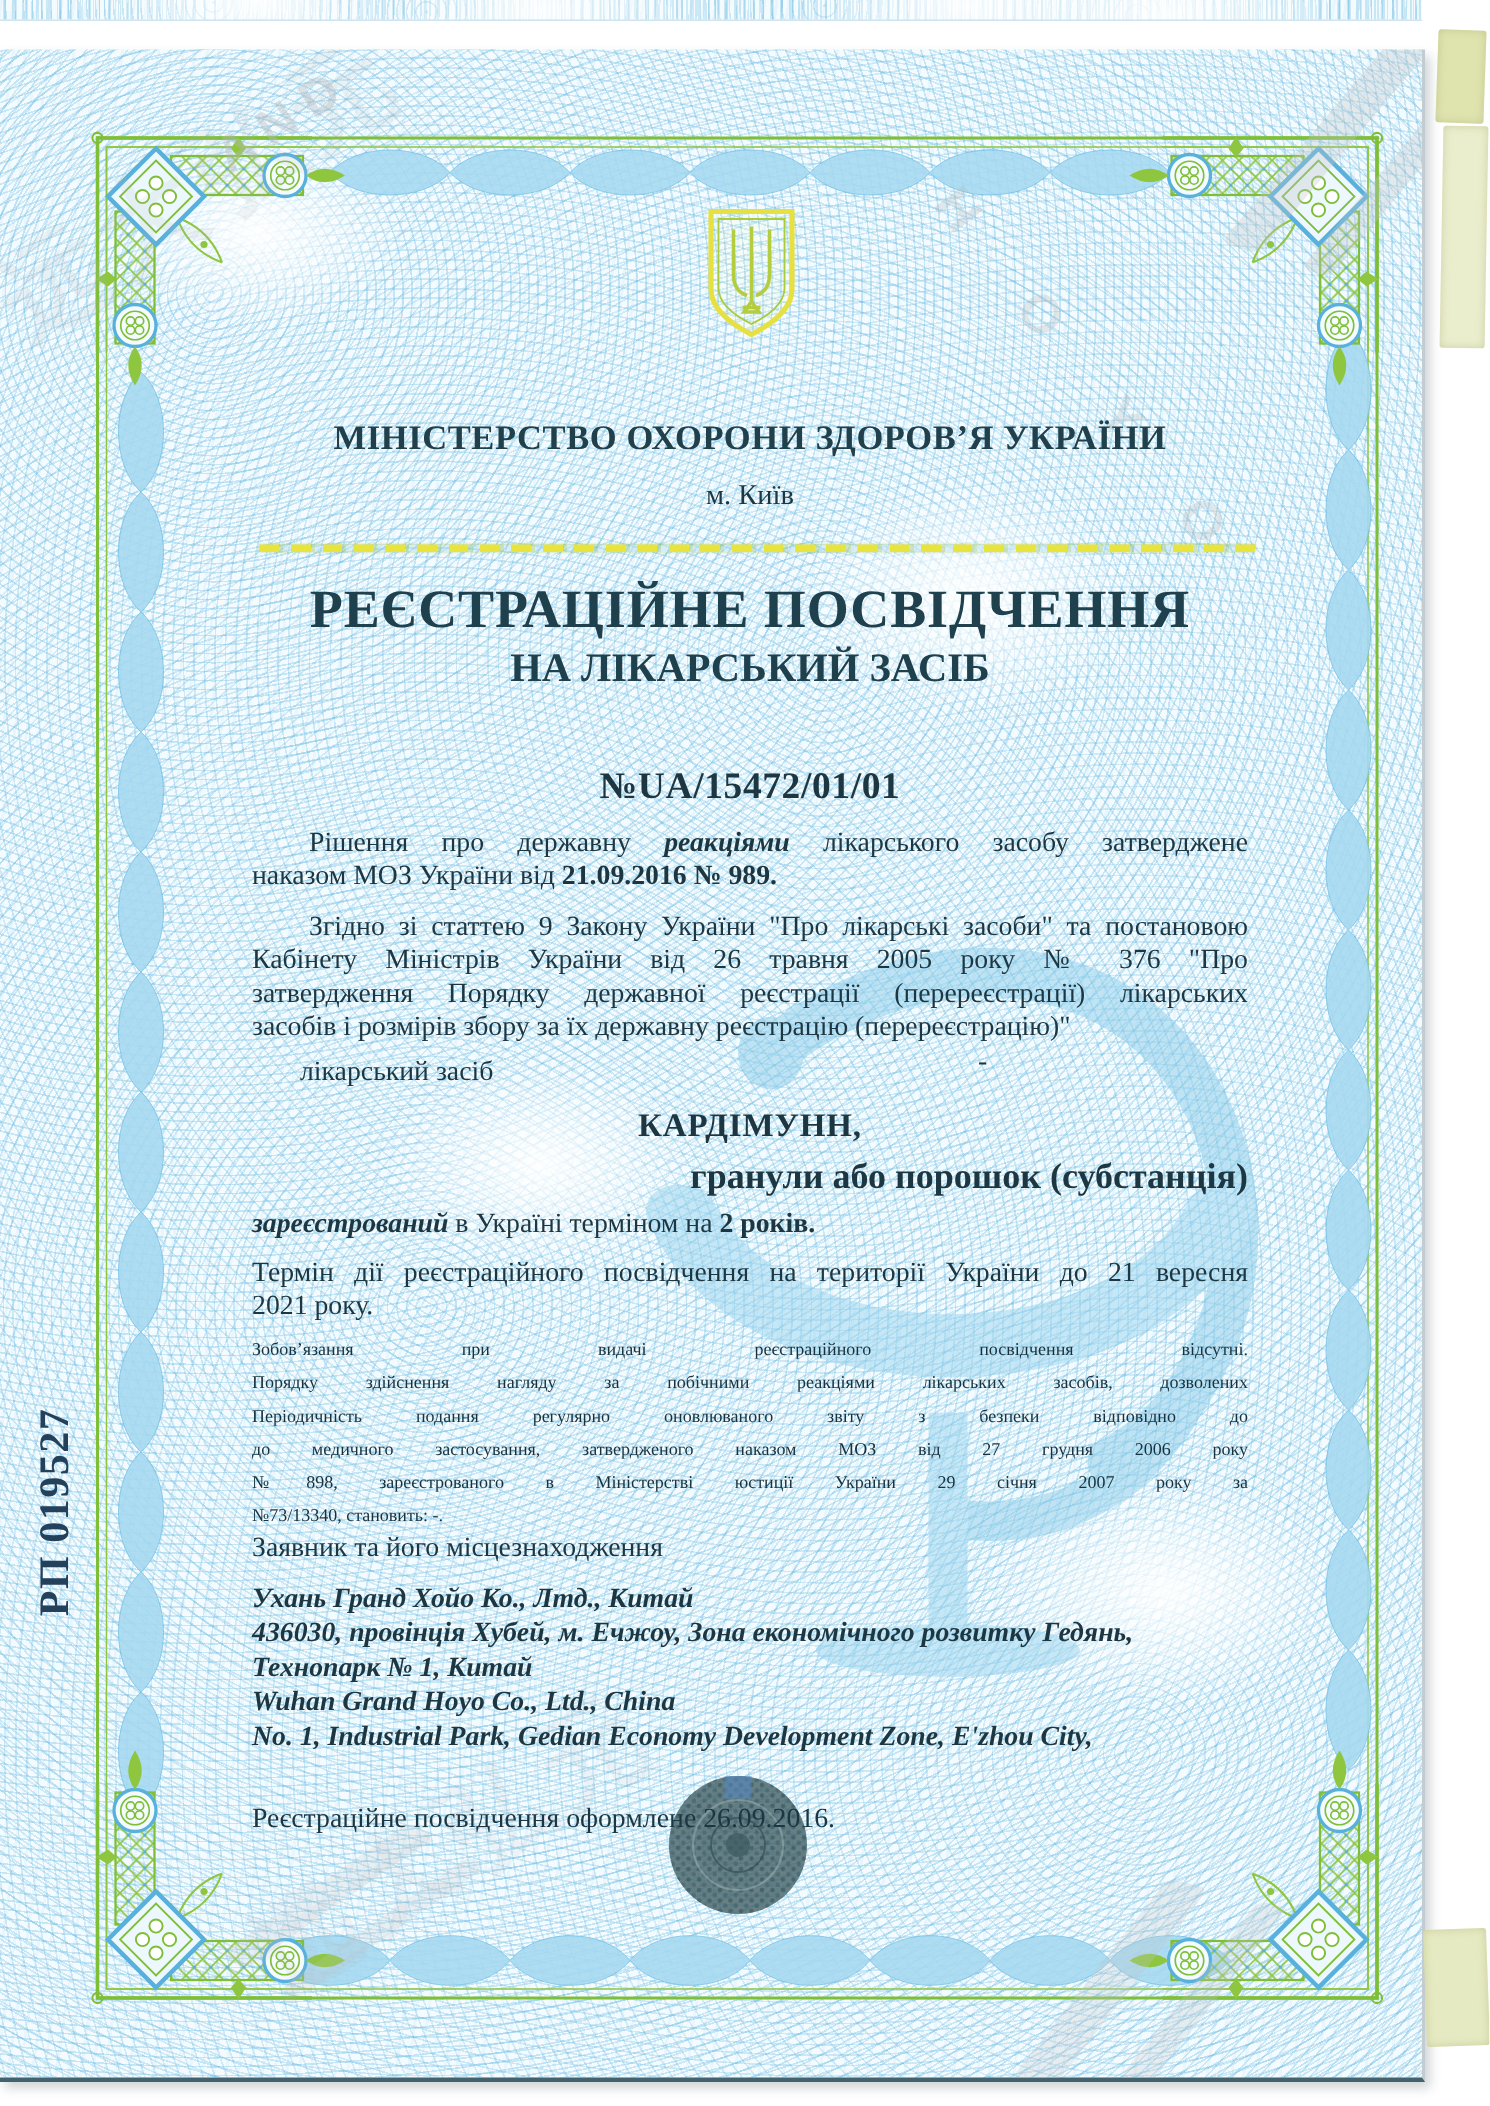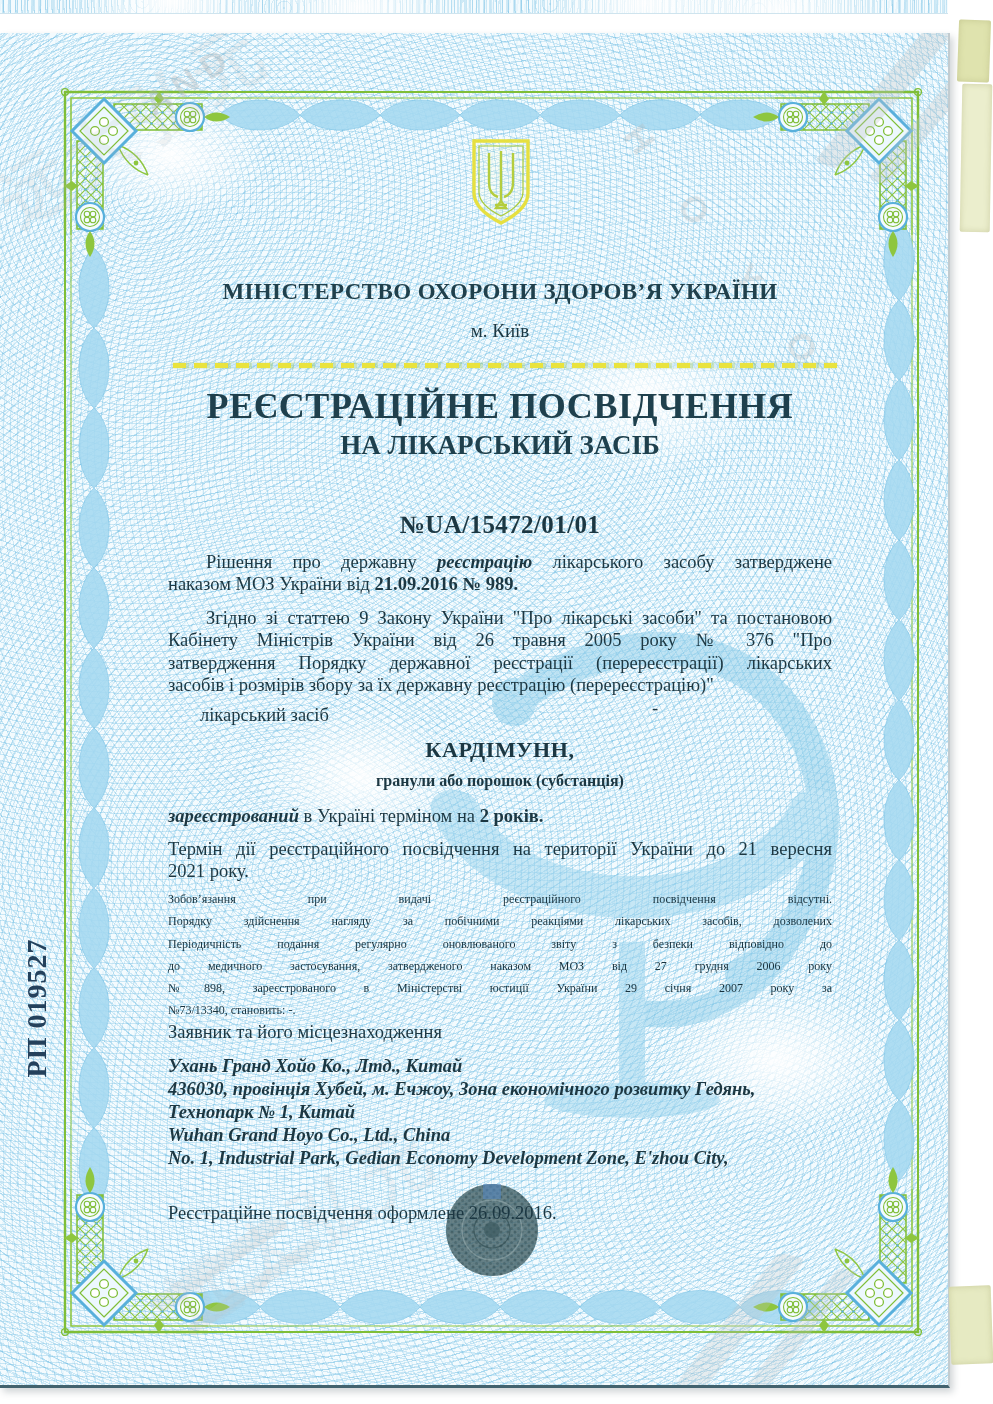--- a/index.html
+++ b/index.html
@@ -31,21 +31,21 @@
   .body19{font-size:18.5px;line-height:22.4px;}
   .it{font-size:12px;line-height:22.3px;color:#17323e;}
   .bi{font-weight:bold;font-style:italic;font-size:18.5px;line-height:23px;}
   .ind{text-indent:38px;}
   .ministry{font-weight:bold;font-size:23px;letter-spacing:.4px;color:#20404c;}
   .city{font-size:19px;}
   .title1{font-weight:bold;font-size:36px;letter-spacing:.6px;color:#1f404d;}
   .title2{font-weight:bold;font-size:27px;color:#1f404d;}
   .certno{font-weight:bold;font-size:25px;letter-spacing:.4px;}
   .prodname{font-weight:bold;font-size:22px;letter-spacing:.6px;}
-  .prodform{font-weight:bold;font-size:16px;}
+  .prodform{font-weight:bold;font-size:24px;text-align:right;}
   .dashline{position:absolute;left:173px;top:330px;width:664px;height:5px;
     background:
       repeating-linear-gradient(90deg, #e9e33e 0 13px, rgba(150,200,120,.45) 13px 16px, rgba(160,210,235,.35) 16px 21px);
     box-shadow:0 0 2px rgba(150,190,80,.6);}
   .serial{position:absolute;left:-47px;top:958px;width:170px;height:34px;
     transform:rotate(-90deg);font-weight:bold;font-size:28px;letter-spacing:1px;
     color:#24415c;text-align:center;}
   .tape{position:absolute;background:#ebeecd;border-radius:2px;
     box-shadow:inset 0 0 6px rgba(150,150,90,.35);}
   .wm-cjk{position:absolute;color:#aeb4b8;font-size:70px;font-weight:bold;
@@ -181,21 +181,21 @@
     <div class="t ctr city" style="left:120px;top:287px;width:760px;">м. Київ</div>
 
     <div class="dashline"></div>
 
     <div class="t ctr title1" style="left:94px;top:352px;width:812px;">РЕЄСТРАЦІЙНЕ ПОСВІДЧЕННЯ</div>
     <div class="t ctr title2" style="left:94px;top:397px;width:812px;">НА ЛІКАРСЬКИЙ ЗАСІБ</div>
 
     <div class="t ctr certno" style="left:168px;top:478px;width:664px;">№UA/15472/01/01</div>
 
     <div class="t blk body19" style="top:518px;">
-        <div class="ln jl ind">Рішення про державну <b><i>реєстрацію</i></b> лікарського засобу затверджене</div>
+        <div class="ln jl ind">Рішення про державну <b><i>реакціями</i></b> лікарського засобу затверджене</div>
         <div class="ln">наказом МОЗ України від <b>21.09.2016 № 989.</b></div>
       </div>
 
     <div class="t blk body19" style="top:574px;">
         <div class="ln jl ind">Згідно зі статтею 9 Закону України "Про лікарські засоби" та постановою</div>
         <div class="ln jl">Кабінету Міністрів України від 26 травня 2005 року № 376 "Про</div>
         <div class="ln jl">затвердження Порядку державної реєстрації (перереєстрації) лікарських</div>
         <div class="ln">засобів і розмірів збору за їх державну реєстрацію (перереєстрацію)"</div>
       </div>
 

